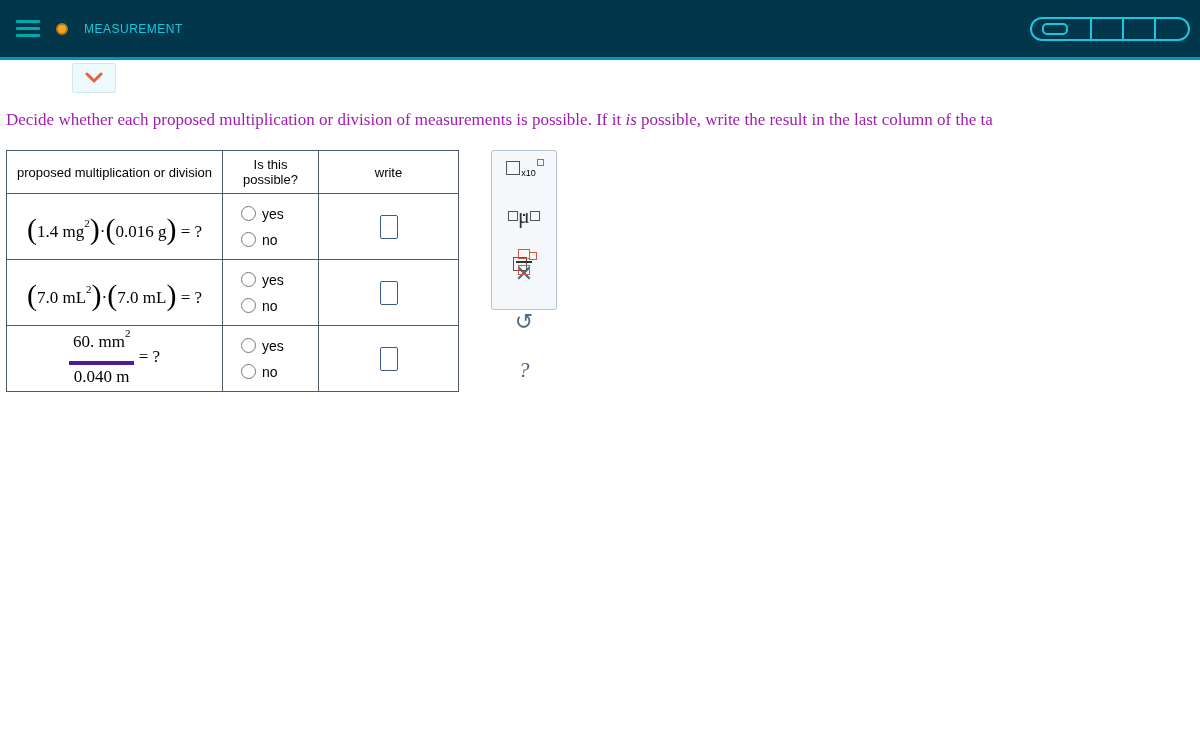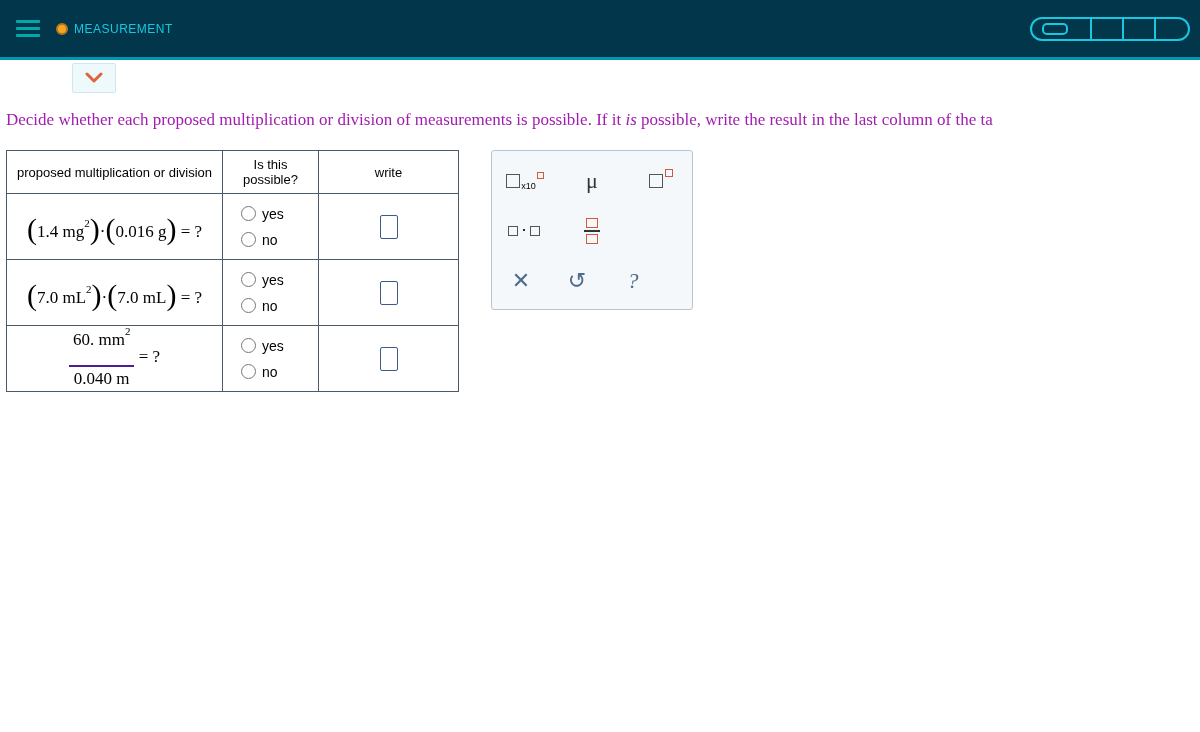--- a/index.html
+++ b/index.html
@@ -9,21 +9,21 @@
     color: #fff;
     display: flex;
     align-items: center;
     height: 60px;
     padding: 0 10px 0 6px;
     border-bottom: 3px solid #0097b2;
   }
   .hamburger-wrap { padding: 6px 10px; cursor: pointer; }
   .hamburger-line { width: 24px; height: 3px; background: #0aa; margin: 4px 0; border-radius: 1px; }
   .title-block { margin-left: 6px; }
-  .subject-row { display: flex; align-items: center; gap: 6px; font-size: 12px; color: #18c8e0; letter-spacing: .5px; }
+  .subject-row { display: flex; align-items: center; gap: 16px; font-size: 12px; color: #18c8e0; letter-spacing: .5px; }
   .subject-dot {
     width: 12px; height: 12px; border-radius: 50%;
     background: #f5a623; border: 2px solid #b4781d; display: inline-block;
   }
   .topic-title { color: #18c8e0; font-size: 17px; margin-top: 2px; }
   .stepper {
     margin-left: auto; display: flex; align-items: center;
     border: 2px solid #18c8e0; border-radius: 16px; height: 24px; overflow: hidden;
   }
   .stepper-seg {
@@ -63,28 +63,28 @@
   .yesno label { display: flex; align-items: flex-start; gap: 6px; font-size: 14px; cursor: pointer; }
   .yesno input[type=radio] { width: 15px; height: 15px; cursor: pointer; }
   .result-box {
     width: 18px; height: 24px; border: 1px solid #3b5b8f; margin: 0 auto; cursor: text;
     border-radius: 2px;
   }
   .expr { font-family: "Cambria Math", "Times New Roman", serif; font-size: 17px; }
   .expr .paren { font-size: 30px; font-weight: 100; position: relative; top: 2px; font-family: "Times New Roman", serif; }
   .expr sup { font-size: 11px; position: relative; top: -3px; }
   .frac { display: inline-block; text-align: center; vertical-align: middle; }
-  .frac .num { display: block; border-bottom: 2px solid #4c1d95; padding: 0 4px 16px; }
+  .frac .num { display: block; border-bottom: 4px solid #4c1d95; padding: 0 4px 9px; }
   .frac .den { display: block; padding: 2px 4px 0; }
   .toolbox {
     border: 1px solid #b7c5d3; background: #f5f8fb;
     padding: 10px 12px 8px; display: flex; flex-direction: column; gap: 10px;
     border-radius: 3px;
   }
-  .tbrow { display: flex; gap: 28px; align-items: center; justify-content: flex-start; height: 40px; }
+  .tbrow { display: flex; gap: 28px; align-items: center; justify-content: flex-start; height: 40px; flex-direction: column; }
   .tbtn {
     width: 40px; height: 38px; display: flex; align-items: center; justify-content: center;
     cursor: pointer; border-radius: 3px; position: relative;
   }
   .tbtn-plain { font-family: "Times New Roman", serif; font-size: 22px; color: #333; }
   
   .phsq { width: 10px; height: 10px; border: 1.5px solid #555; display: inline-block; }
   .phsq.acc { border-color: #d05a3a; }
   
   .x10 .phsq.big { width: 14px; height: 14px; }

